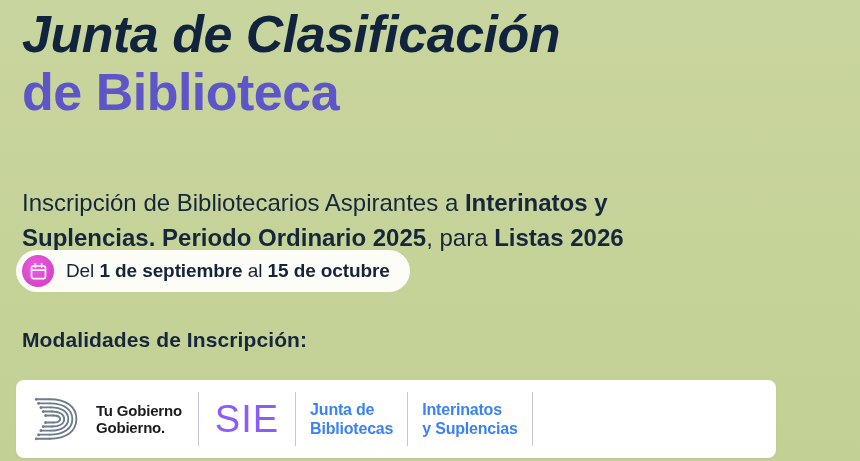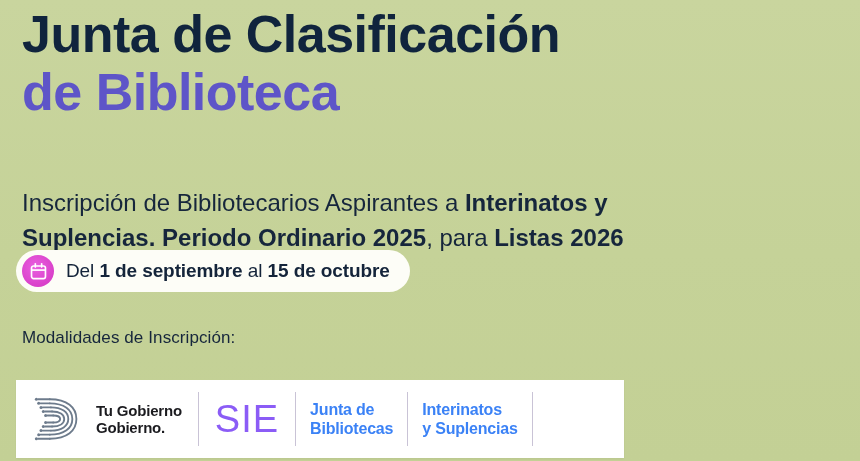--- a/index.html
+++ b/index.html
@@ -31,21 +31,21 @@
     top: 8px;
     width: 820px;
   }
   .headline-line {
     font-weight: 700;
     font-size: 52px;
     line-height: 1.02;
     letter-spacing: -0.5px;
     white-space: nowrap;
   }
-  .headline-line-1 { color: #10243d; }
+  .headline-line-1 { color: #10243d; font-style: italic; }
   .headline-line-2 { color: #5e55c8; margin-top: 5px; }
 
   
   .lede {
     position: absolute;
     left: 22px;
     top: 162px;
     width: 700px;
     font-size: 24px;
     line-height: 1.45;
@@ -87,35 +87,35 @@
     letter-spacing: -0.1px;
     text-align: center;
   }
   .date-text b { font-weight: 700; }
 
   
   .modalidades {
     position: absolute;
     left: 22px;
     top: 328px;
-    font-size: 17px;
+    font-size: 21px;
     color: #16263c;
-    font-weight: 400;
+    font-weight: 700;
     letter-spacing: 0.1px;
   }
 
   
   .logo-card {
     position: absolute;
     left: 16px;
     top: 380px;
-    width: 608px;
+    width: 760px;
     height: 78px;
     background: #ffffff;
-    border-radius: 0;
+    border-radius: 8px;
     display: flex;
     align-items: center;
     box-sizing: border-box;
     padding: 0 12px 0 14px;
     box-shadow: 0 1px 2px rgba(0,0,0,0.05);
   }
 
   .gob-logo {
     display: flex;
     align-items: center;

